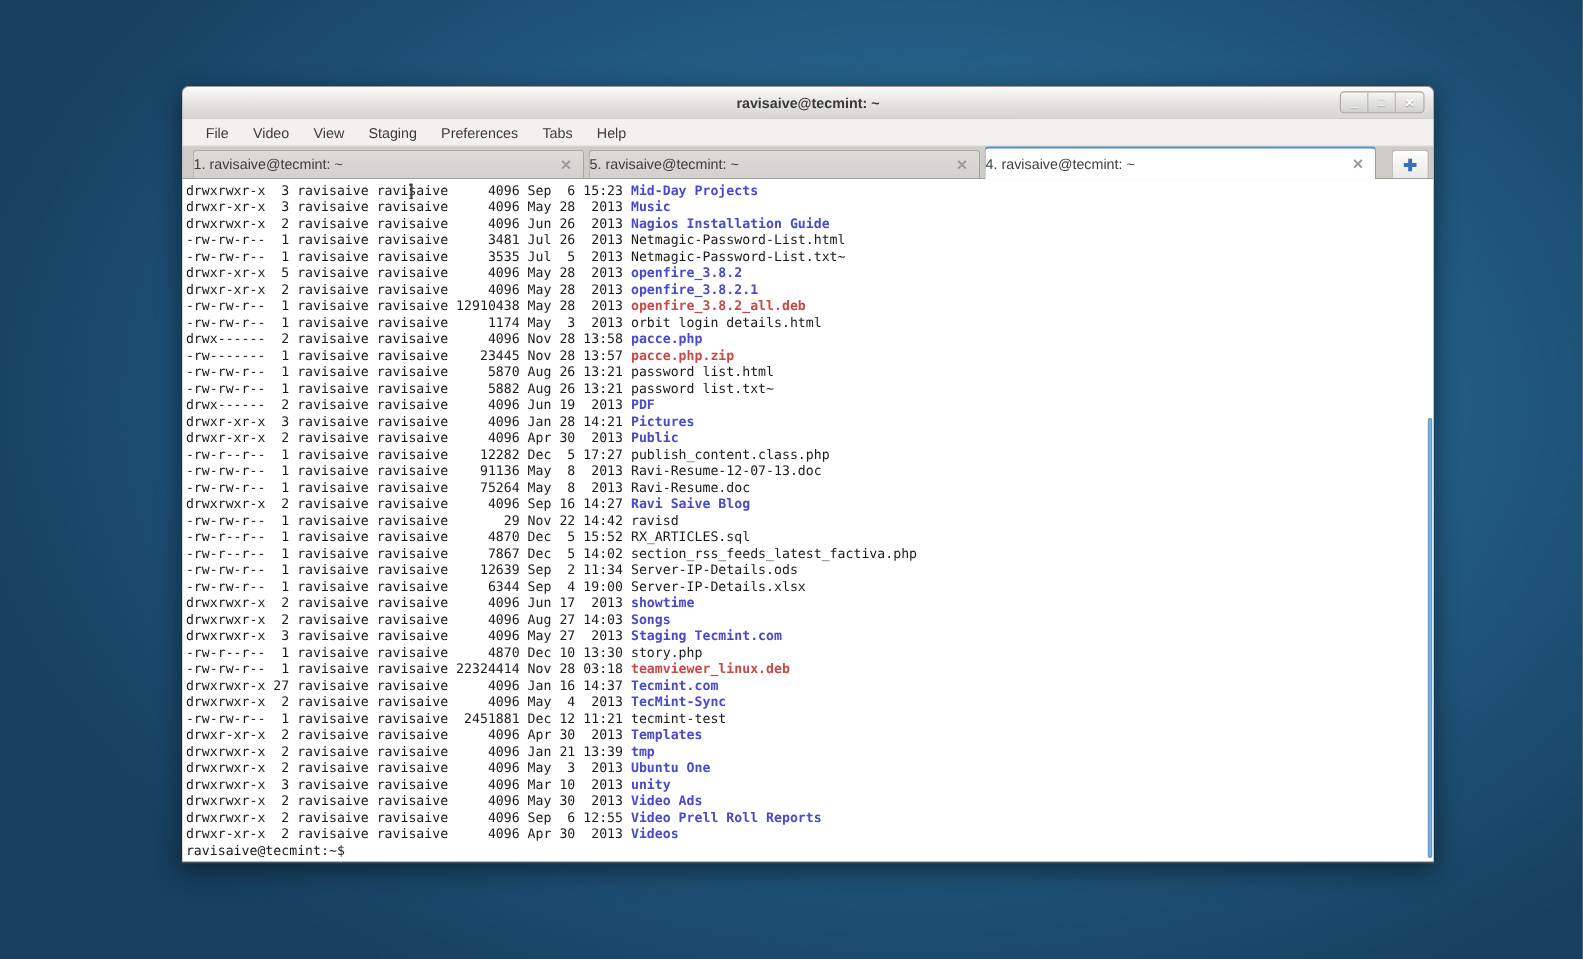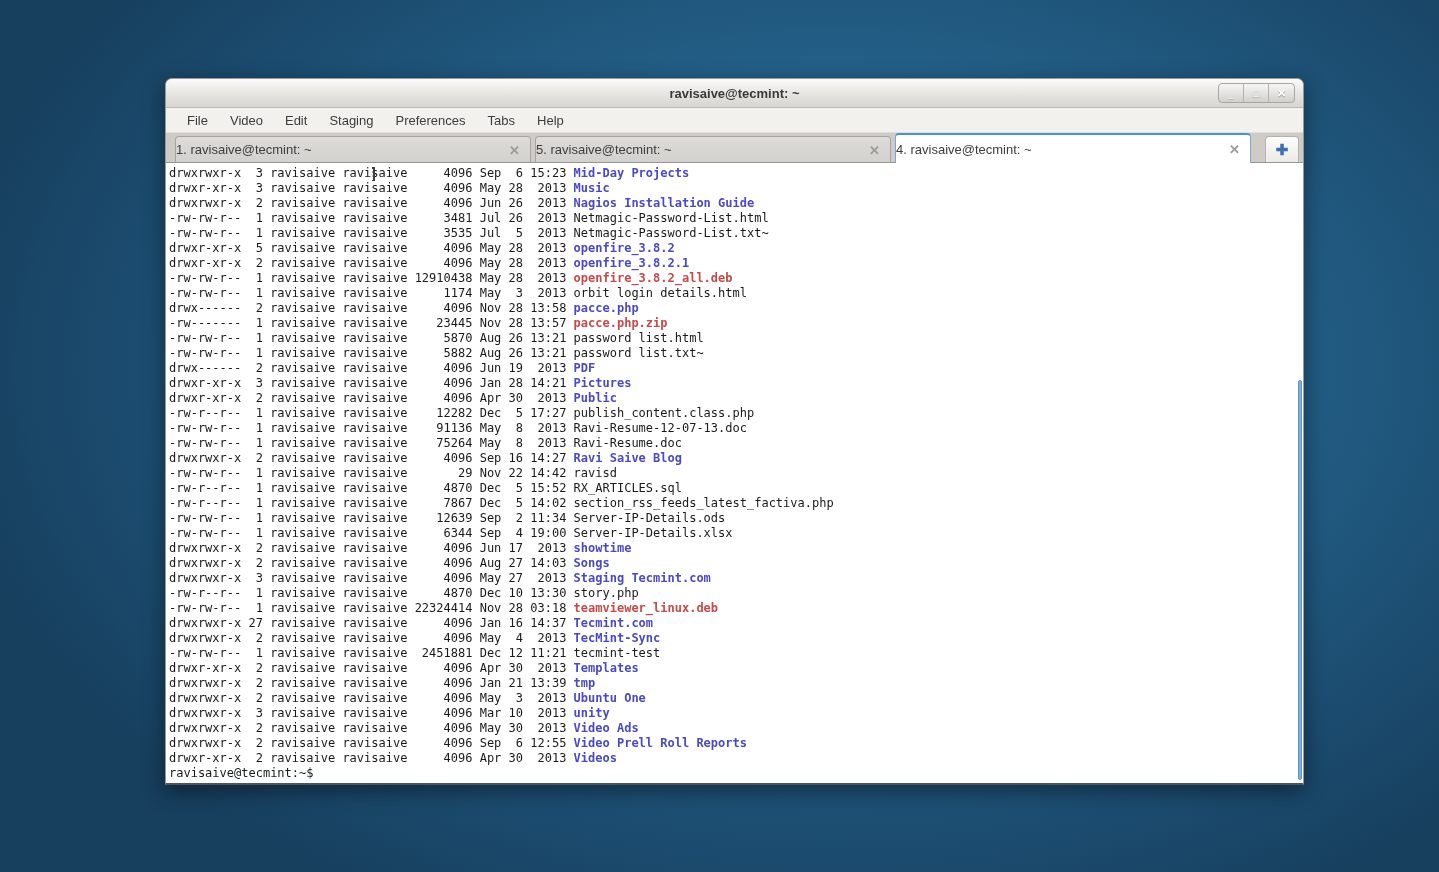--- a/index.html
+++ b/index.html
@@ -130,21 +130,21 @@
           </div>
         <div class="win-btn">
             <span>✕</span>
           </div>
       </div>
     </div>
 
     <div class="menubar">
         <span class="menu-item">File</span>
         <span class="menu-item">Video</span>
-        <span class="menu-item">Edit</span>
+        <span class="menu-item">View</span>
         <span class="menu-item">Staging</span>
         <span class="menu-item">Preferences</span>
         <span class="menu-item">Tabs</span>
         <span class="menu-item">Help</span>
       </div>
 
     <div class="tabbar">
 
       <div class="tab">
           <span>1. ravisaive@tecmint: ~</span>

